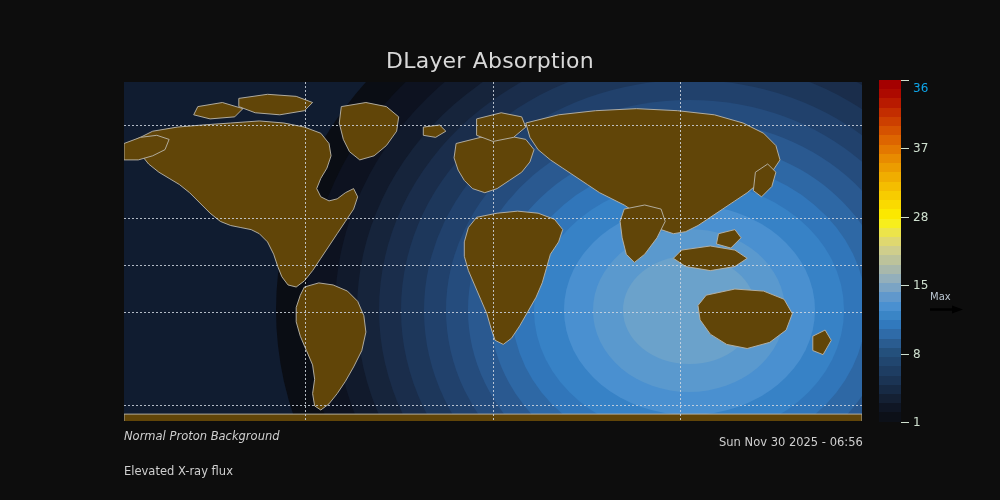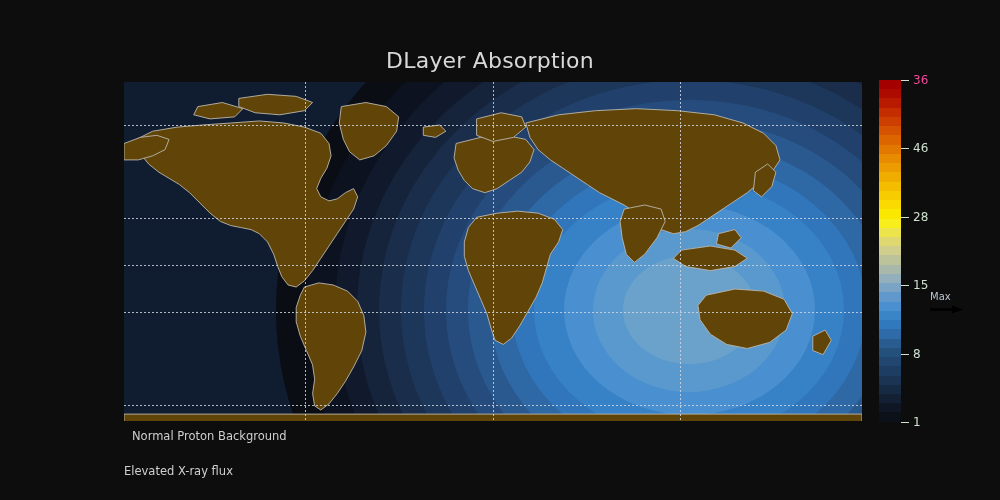--- a/index.html
+++ b/index.html
@@ -45,21 +45,21 @@
   #cblabel{position:absolute;left:921px;top:80px;height:342px;width:342px;
            transform-origin:0 0;transform:rotate(-90deg) translate(-342px,0);
            display:flex;align-items:center;justify-content:center;
            color:#cfe0cf;font-size:15px;white-space:nowrap;}
   #maxmark{position:absolute;left:929px;top:300px;width:60px;height:28px;}
   #maxtext{position:absolute;left:1px;top:0;color:#b9c4cf;font-size:10px;}
   #maxarrow{position:absolute;left:1px;top:14px;width:34px;height:9px;}
 
   
   .note{position:absolute;color:#cfcfcf;font-size:11.5px;}
-  #note1{left:132px;top:429px;}
+  #note1{left:124px;top:429px;font-style:italic;}
   #note2{left:124px;top:464px;}
   #stamp{left:719px;top:435px;position:absolute;color:#cfcfcf;font-size:11.5px;}
   #copy{position:absolute;left:10px;top:478px;color:#c8c8c8;font-size:11.5px;
         font-style:italic;}
 </style>
 </head>
 <body>
 
 <div id="root">
 
@@ -196,30 +196,31 @@
   <div id="cbticks">
       <div class="ctick" style="top: 342px; background: rgb(207, 224, 207);"></div>
       <div class="clab" style="top: 342px; color: rgb(207, 224, 207);">1</div>
       <div class="ctick" style="top: 273.6px; background: rgb(207, 224, 207);"></div>
       <div class="clab" style="top: 273.6px; color: rgb(207, 224, 207);">8</div>
       <div class="ctick" style="top: 205.2px; background: rgb(207, 224, 207);"></div>
       <div class="clab" style="top: 205.2px; color: rgb(207, 224, 207);">15</div>
       <div class="ctick" style="top: 136.8px; background: rgb(207, 224, 207);"></div>
       <div class="clab" style="top: 136.8px; color: rgb(207, 224, 207);">28</div>
       <div class="ctick" style="top: 68.4px; background: rgb(207, 224, 207);"></div>
-      <div class="clab" style="top: 68.4px; color: rgb(207, 224, 207);">46</div>
+      <div class="clab" style="top: 68.4px; color: rgb(207, 224, 207);">37</div>
       <div class="ctick" style="top: 0px; background: rgb(207, 224, 207);"></div>
-      <div class="clab" style="top: 0px; color: #ec4899;">36</div>
+      <div class="clab" style="top: 8px; color: #0ea5e9;">36</div>
     </div>
   <div id="cblabel">Affected Frequency (MHz)</div>
 
   <div id="maxmark" style="top: 290.743px;">
     <div id="maxtext">Max</div>
     <svg id="maxarrow" viewBox="0 0 34 9">
       <path d="M0,4.5 L24,4.5" stroke="#000" stroke-width="2.4" fill="none"></path>
       <path d="M22,0.5 L33,4.5 L22,8.5 Z" fill="#000"></path>
     </svg>
   </div>
 
   <div class="note" id="note1">Normal Proton Background</div>
   <div class="note" id="note2">Elevated X-ray flux</div>
+  <div id="stamp">Sun Nov 30 2025 - 06:56</div>
 
 </div>
 
 </body></html>

